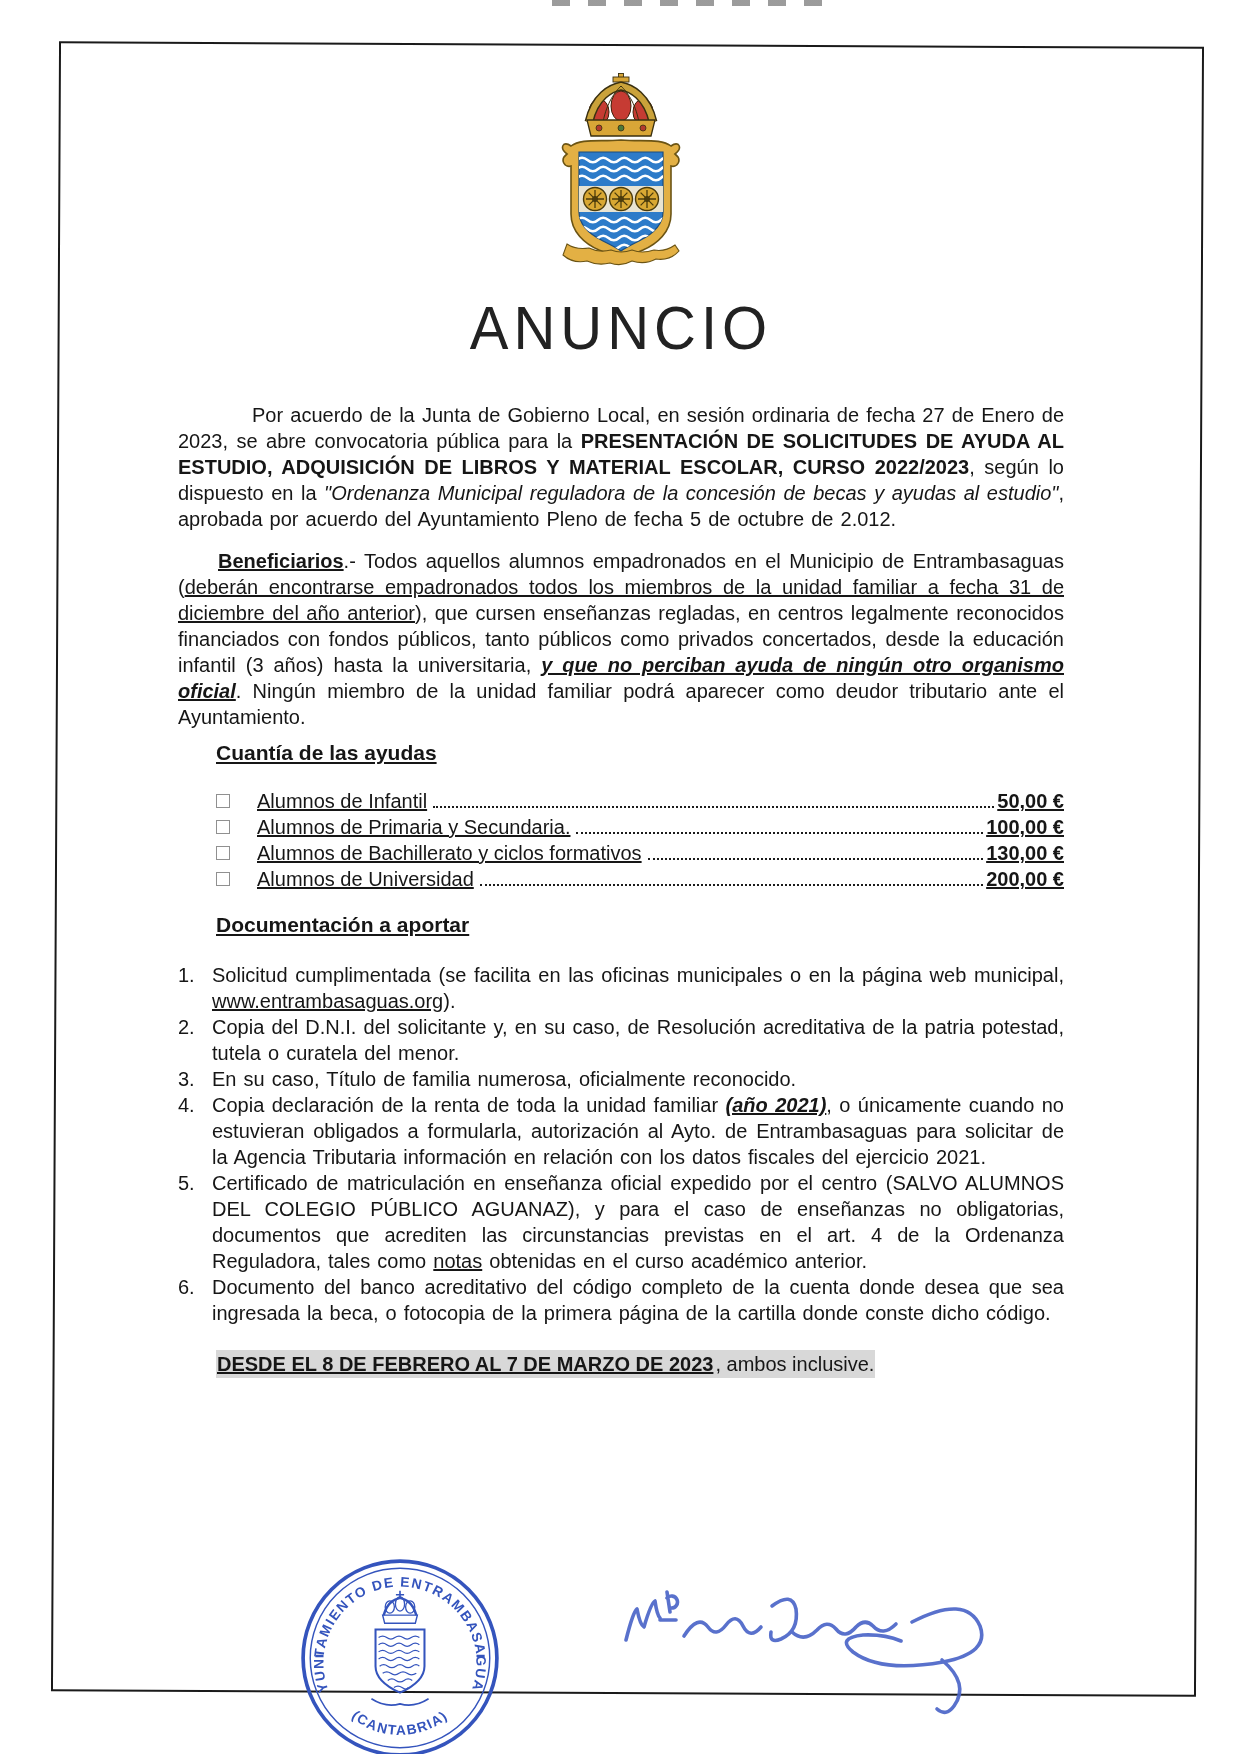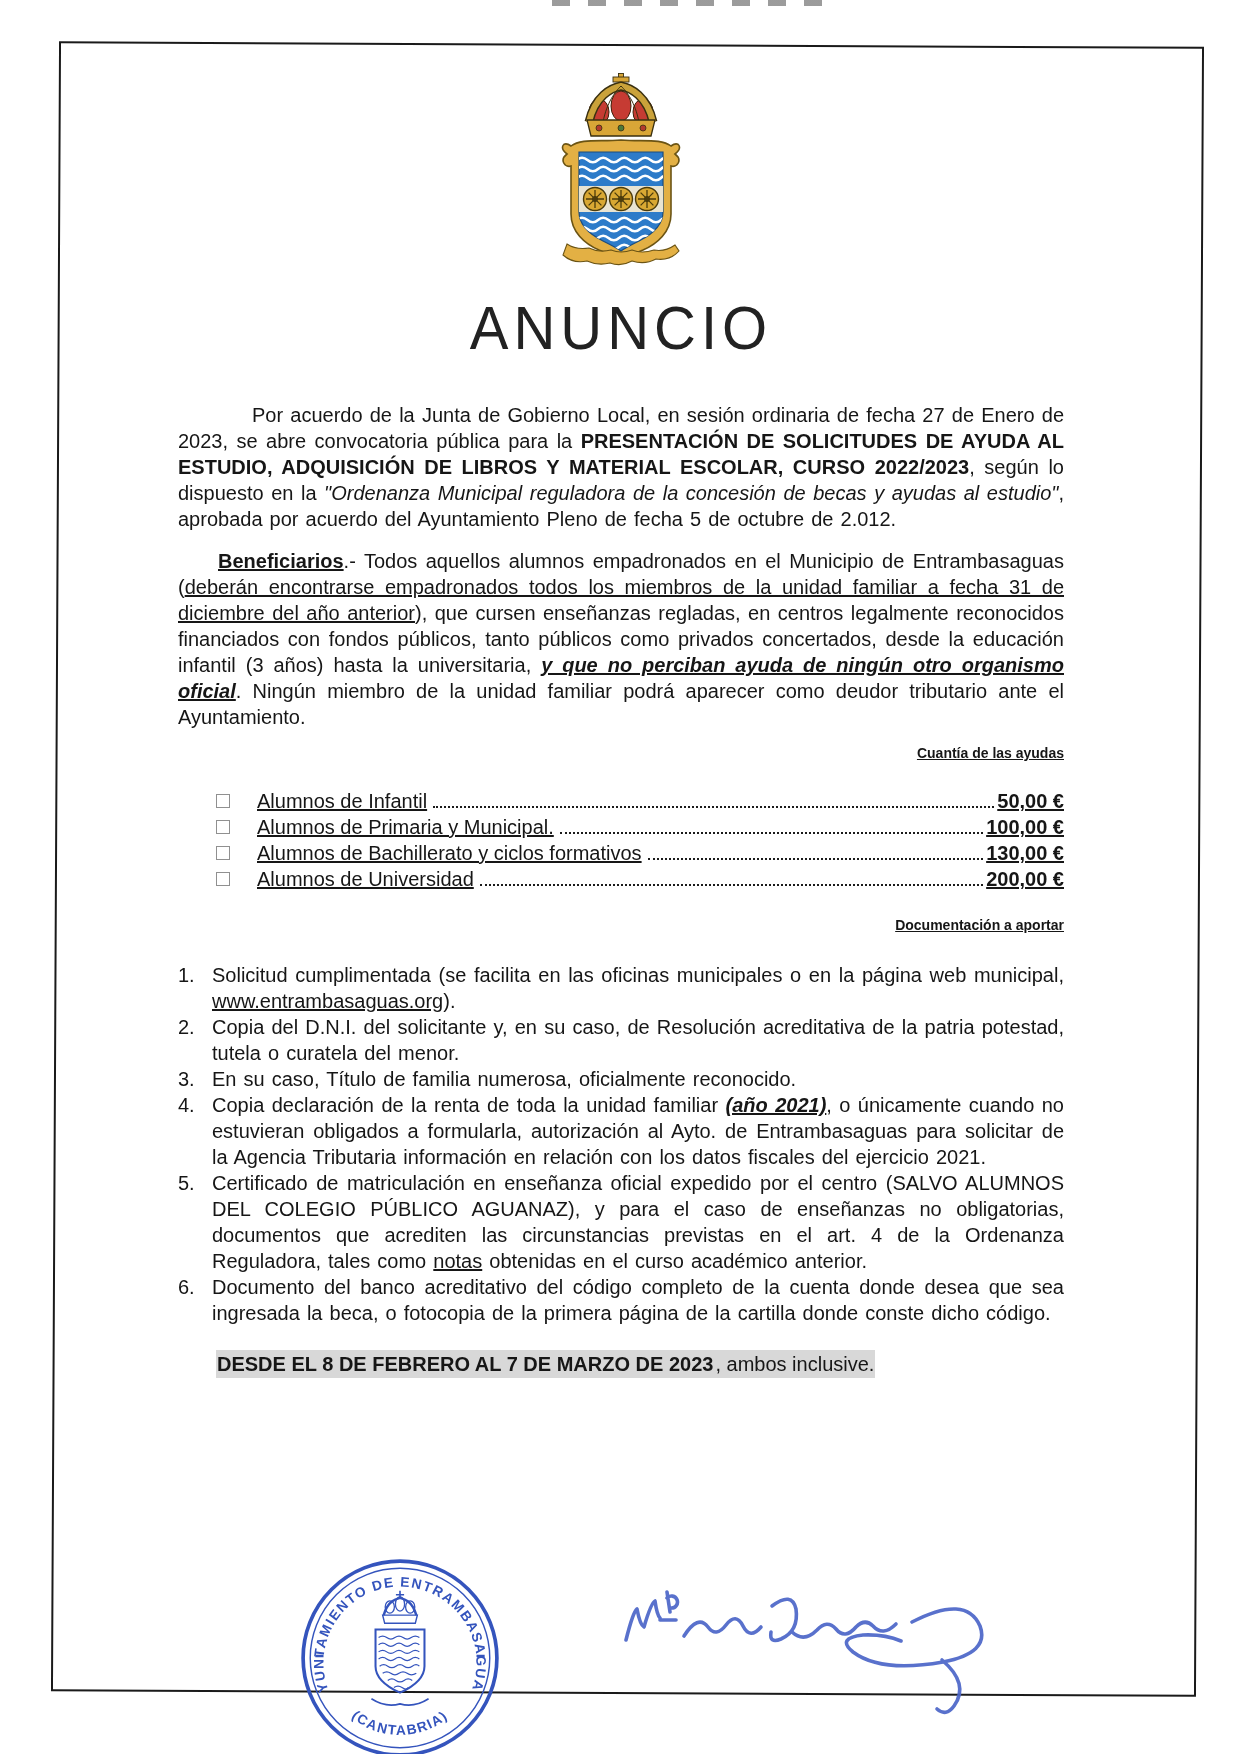--- a/index.html
+++ b/index.html
@@ -12,37 +12,37 @@
   .content{position:absolute;left:178px;top:66px;width:886px;}
   .emblem{text-align:center;margin-top:6px;height:196px;}
   .title{text-align:center;font-size:58px;font-weight:400;letter-spacing:5px;color:#222;
          margin:30px 0 0 0;line-height:60px;transform:scaleY(1.04);}
   .para{font-size:20px;line-height:26px;text-align:justify;margin:0;word-spacing:1.5px;}
   .p1{margin-top:44px;text-indent:74px;}
   .p2{margin-top:16px;text-indent:40px;}
   .bu{font-weight:bold;text-decoration:underline;margin-top:44px;}
   .biu{font-weight:bold;font-style:italic;text-decoration:underline;}
   .u{text-decoration:underline;}
-  .sec{font-size:14px;font-weight:bold;text-decoration:underline;margin:12px 0 0 38px;line-height:26px;text-align:right;}
+  .sec{font-size:21px;font-weight:bold;text-decoration:underline;margin:12px 0 0 38px;line-height:26px;}
   .sec1{margin-top:10px;}
   .sec2{margin-top:20px;}
   .sec3{margin-top:14px;}
   .amounts{margin:22px 0 0 38px;}
   .arow{display:flex;align-items:baseline;font-size:20px;line-height:26px;text-decoration:underline;}
   .cb{width:12px;height:12px;border:1.5px solid #909090;flex:none;margin:0 27px 0 0;align-self:center;}
   .alabel{white-space:nowrap;}
   .dots{flex:1;border-bottom:2.6px dotted #1b1b1b;margin:0 3px 5px 6px;}
   .aval{font-weight:bold;white-space:nowrap;}
   .olist{margin-top:24px;}
   .oitem{display:flex;font-size:20px;line-height:26px;margin-top:0;}
   .onum{flex:none;width:34px;}
   .otext{flex:1;text-align:justify;word-spacing:1.5px;}
   .deadline{margin:24px 0 0 38px;font-size:20px;line-height:28px;}
   .hl{background:#d8d8d8;padding:3px 1px;}
-  .hlb{font-weight:bold;}
+  .hlb{font-weight:bold;text-decoration:underline;}
   .signoff{text-align:center;margin-top:20px;font-size:20px;line-height:26px;}
   .signoff .role{margin-top:2px;}
   .stamp{position:absolute;left:298px;top:1556px;}
   .signature{position:absolute;left:612px;top:1580px;}
 </style>
 </head>
 <body>
 
 <div class="page">
 
@@ -121,21 +121,21 @@
     <h2 class="sec sec1">Cuantía de las ayudas</h2>
     <div class="amounts">
       <div class="arow">
         <span class="cb"></span>
         <span class="alabel">Alumnos de Infantil</span>
         <span class="dots"></span>
         <span class="aval">50,00 €</span>
       </div>
       <div class="arow">
         <span class="cb"></span>
-        <span class="alabel">Alumnos de Primaria y Municipal.</span>
+        <span class="alabel">Alumnos de Primaria y Secundaria.</span>
         <span class="dots"></span>
         <span class="aval">100,00 €</span>
       </div>
       <div class="arow">
         <span class="cb"></span>
         <span class="alabel">Alumnos de Bachillerato y ciclos formativos</span>
         <span class="dots"></span>
         <span class="aval">130,00 €</span>
       </div>
       <div class="arow">

